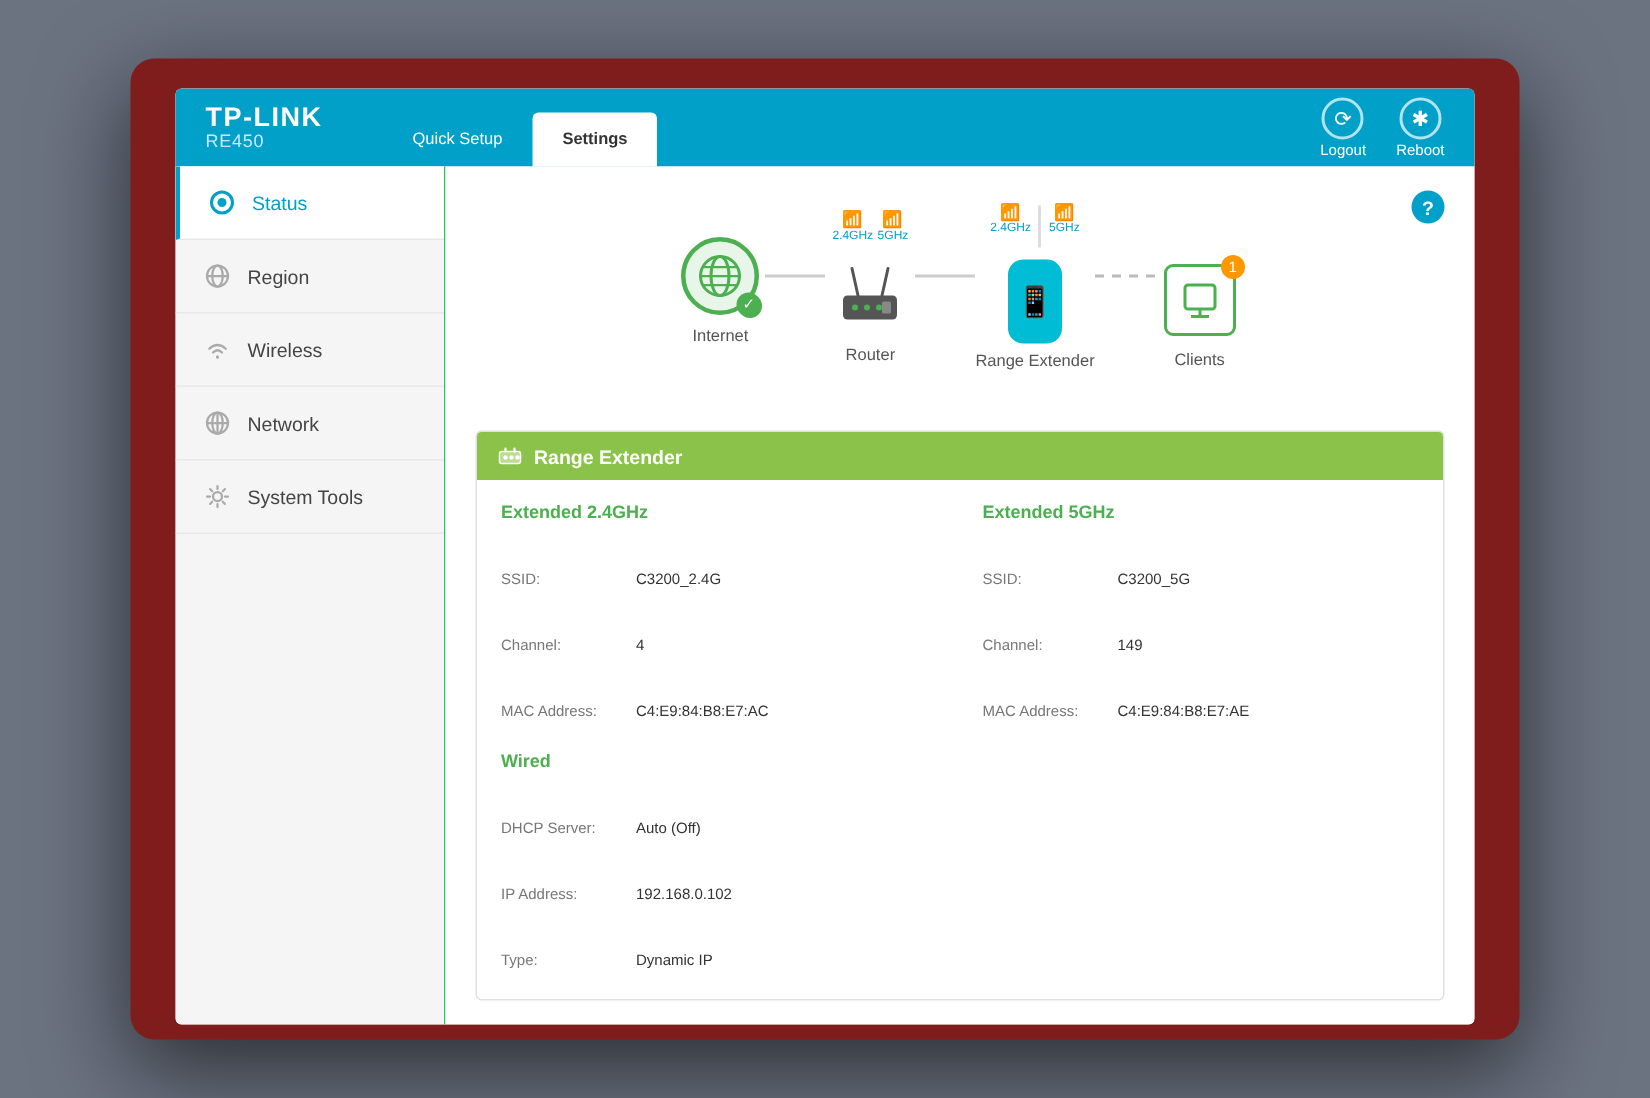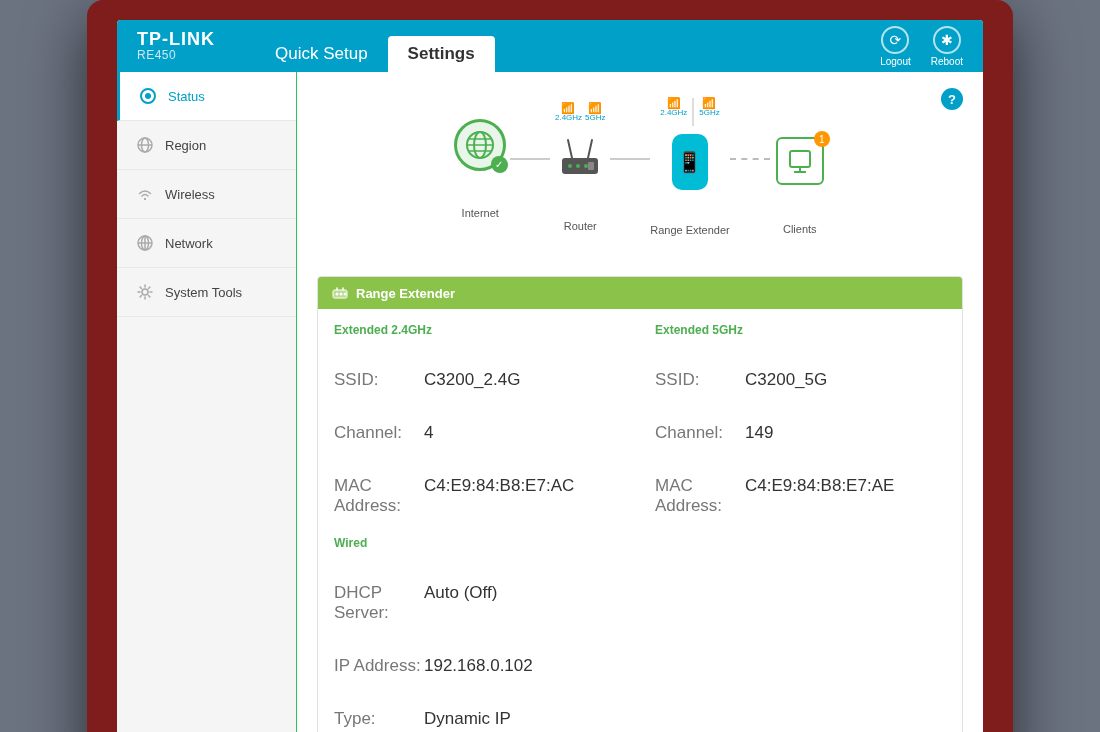--- a/index.html
+++ b/index.html
@@ -59,21 +59,21 @@
     .nav-tabs {
       display: flex;
       align-items: flex-end;
       flex: 1;
       height: 100%;
     }
 
     .nav-tab {
       padding: 8px 20px;
       color: #fff;
-      font-size: 17px;
+      font-size: 11px;
       cursor: pointer;
       border-radius: 4px 4px 0 0;
       height: 36px;
       display: flex;
       align-items: center;
     }
 
     .nav-tab.active {
       background: #fff;
       color: #333;
@@ -199,21 +199,20 @@
       height: 60px;
       display: flex;
       align-items: center;
       justify-content: center;
     }
 
     .topo-label {
       font-size: 11px;
       color: #555;
       text-align: left;
-      margin-top: 28px;
     }
 
     .topo-connector {
       width: 40px;
       height: 2px;
       background: #ccc;
       margin-bottom: 16px;
       flex-shrink: 0;
     }
 
@@ -313,21 +312,21 @@
       color: #4caf50;
       font-size: 12px;
       font-weight: bold;
       margin-bottom: 10px;
     }
 
     .info-row {
       display: flex;
       align-items: baseline;
       margin-bottom: 6px;
-      font-size: 17px;
+      font-size: 10px;
       margin-top: 33px;
     }
 
     .info-label {
       color: #777;
       width: 90px;
       flex-shrink: 0;
     }
 
     .info-value {

